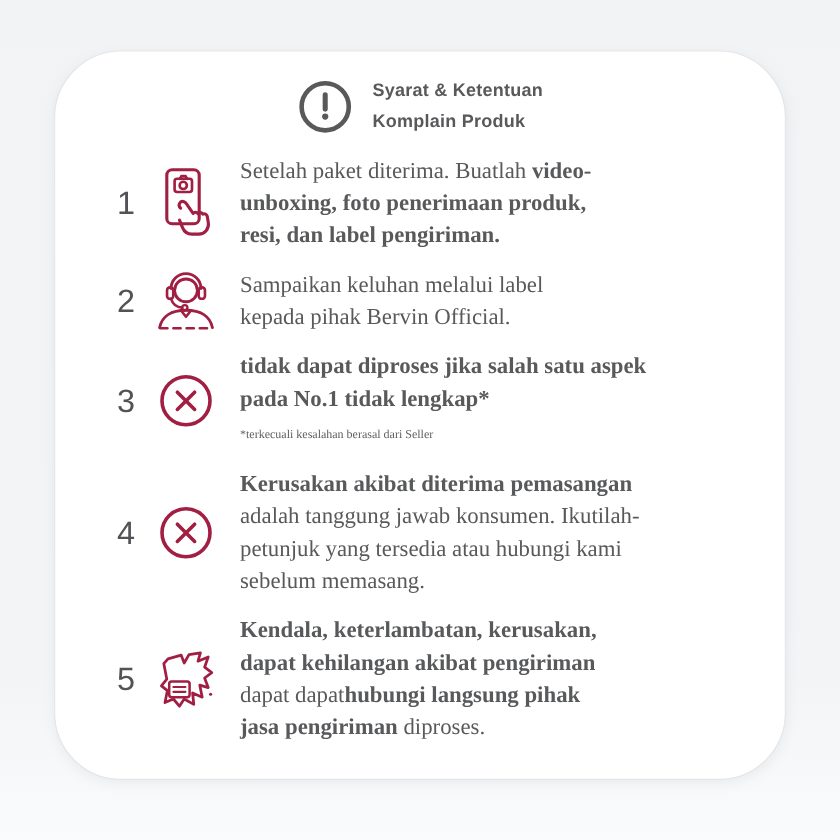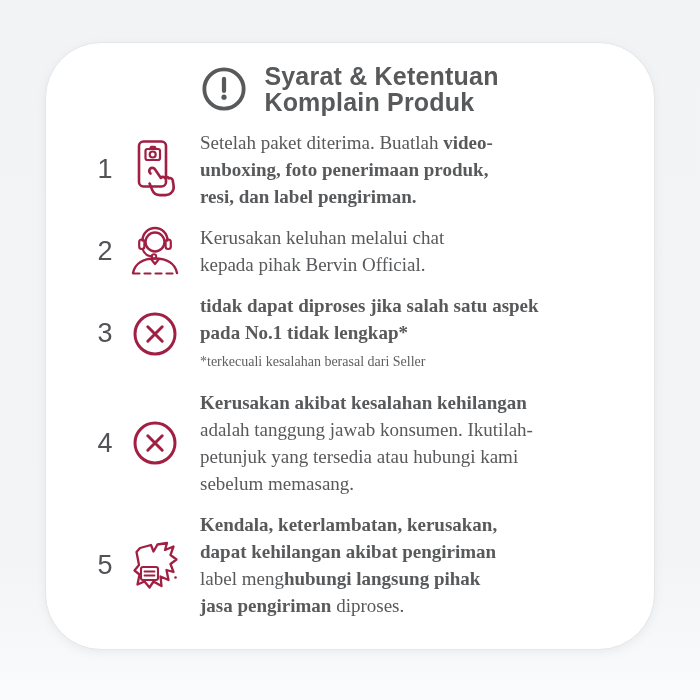--- a/index.html
+++ b/index.html
@@ -29,21 +29,21 @@
     border-radius:56px;
     box-shadow:0 3px 10px rgba(120,125,135,.10);
     padding-top:20px;
   }
   .header{
     display:flex;align-items:center;justify-content:center;gap:17px;
   }
   .alert-wrap{flex:0 0 auto;color:var(--text);}
   .alert-wrap svg{display:block;}
   .title{
-    font-size:25px;font-weight:700;line-height:26px;color:var(--text);
+    font-size:15px;font-weight:700;line-height:26px;color:var(--text);
     white-space:pre-line;letter-spacing:.2px;
   }
   .items{
     margin-top:14px;
     padding:0 14px 0 44px;
     display:flex;flex-direction:column;gap:14px;
   }
   .row{display:flex;align-items:center;}
   .num{
     flex:0 0 30px;width:30px;text-align:center;
@@ -55,21 +55,21 @@
   }
   .ic svg{display:block;}
   .txt{
     flex:1;margin-left:10px;margin-right:4px;
     font-size:19px;line-height:27px;color:var(--text);
     white-space:pre-line;
     font-family:Liberation Serif, serif;
   }
   .run-regular{font-weight:400;}
   .run-bold{font-weight:700;}
-  .run-small{font-weight:400;font-size:14px;color:var(--note);}
+  .run-small{font-weight:400;font-size:10px;color:var(--note);}
 </style>
 </head>
 <body>
 
 <div class="stage">
   <div class="card">
 
     <div class="header">
       <span class="alert-wrap">
         <svg viewBox="0 0 48 48" width="46" height="46" fill="none" stroke="currentColor">
@@ -106,21 +106,21 @@
               <path d="M16.5 14.5 a12.5 12.5 0 0 1 25 0" stroke-width="2.4"></path>
               <rect x="13.2" y="13.5" width="5.2" height="9.5" rx="2.4" stroke-width="2.2"></rect>
               <rect x="39.6" y="13.5" width="5.2" height="9.5" rx="2.4" stroke-width="2.2"></rect>
               <path d="M16.5 23 c1.5 4.5 5 7 9.3 7.3" stroke-width="2.2"></path>
               <circle cx="28" cy="30.5" r="2.2" stroke-width="2"></circle>
               <path d="M7 47 c1.8-9.5 10-14.5 22-14.5 c12 0 20.2 5 22 14.5" stroke-width="2.4"></path>
               <path d="M25 33 l4 5 l4-5" stroke-width="2.2"></path>
               <path d="M7.5 47.5 h43" stroke-width="2.2" stroke-dasharray="6 5"></path>
             </svg>
           </div>
-          <div class="txt"><span class="run-regular">Kerusakan keluhan melalui chat
+          <div class="txt"><span class="run-regular">Sampaikan keluhan melalui label
 kepada pihak Bervin Official.</span></div>
         </div>
         <div class="row">
           <div class="num">3</div>
           <div class="ic">
             <svg viewBox="0 0 46 46" width="46" height="46" fill="none" stroke="currentColor" stroke-linecap="round" stroke-linejoin="round">
               <circle cx="23" cy="23" r="20" stroke-width="3"></circle>
               <path d="M15.8 15.8 L30.2 30.2 M30.2 15.8 L15.8 30.2" stroke-width="3"></path>
             </svg>
           </div>
@@ -129,36 +129,36 @@
 </span><span class="run-small">*terkecuali kesalahan berasal dari Seller</span></div>
         </div>
         <div class="row">
           <div class="num">4</div>
           <div class="ic">
             <svg viewBox="0 0 46 46" width="46" height="46" fill="none" stroke="currentColor" stroke-linecap="round" stroke-linejoin="round">
               <circle cx="23" cy="23" r="20" stroke-width="3"></circle>
               <path d="M15.8 15.8 L30.2 30.2 M30.2 15.8 L15.8 30.2" stroke-width="3"></path>
             </svg>
           </div>
-          <div class="txt"><span class="run-bold">Kerusakan akibat kesalahan kehilangan
+          <div class="txt"><span class="run-bold">Kerusakan akibat diterima pemasangan
 </span><span class="run-regular">adalah tanggung jawab konsumen. Ikutilah-
 petunjuk yang tersedia atau hubungi kami
 sebelum memasang.</span></div>
         </div>
         <div class="row">
           <div class="num">5</div>
           <div class="ic">
             <svg viewBox="0 0 56 62" width="56" height="62" fill="none" stroke="currentColor" stroke-linecap="round" stroke-linejoin="round">
               <path d="M13 14 L24 11 L26.5 17.5 L30.5 10.5 L40 9 L38 16 L46.5 12.5 L43.5 21 L49.5 25.5 L43.5 30 L46.5 38 L39.5 36 L41.5 46 L33.5 42.5 L34.5 52 L26.5 47.5 L22.5 53.5 L17.5 47.5 L10.5 50.5 L12.5 40.5 L7.5 36.5 L12 31 L9.5 18 Z" stroke-width="2.3"></path>
               <rect x="14" y="33" width="17" height="13" rx="2" stroke-width="2.1"></rect>
               <path d="M17.5 37.5 h10 M17.5 41.5 h10" stroke-width="1.8"></path>
               <circle cx="48.5" cy="43.5" r="1.3" fill="currentColor" stroke="none"></circle>
             </svg>
           </div>
           <div class="txt"><span class="run-bold">Kendala, keterlambatan, kerusakan,
 dapat kehilangan akibat pengiriman
-</span><span class="run-regular">label meng</span><span class="run-bold">hubungi langsung pihak
+</span><span class="run-regular">dapat dapat</span><span class="run-bold">hubungi langsung pihak
 jasa pengiriman</span><span class="run-regular"> diproses.</span></div>
         </div>
       </div>
 
   </div>
 </div>
 
 </body></html>

